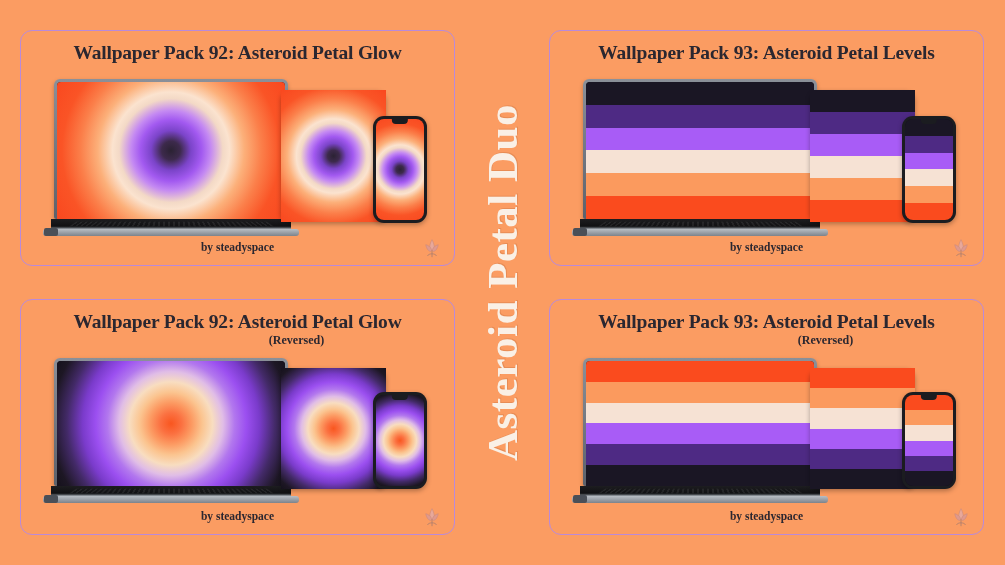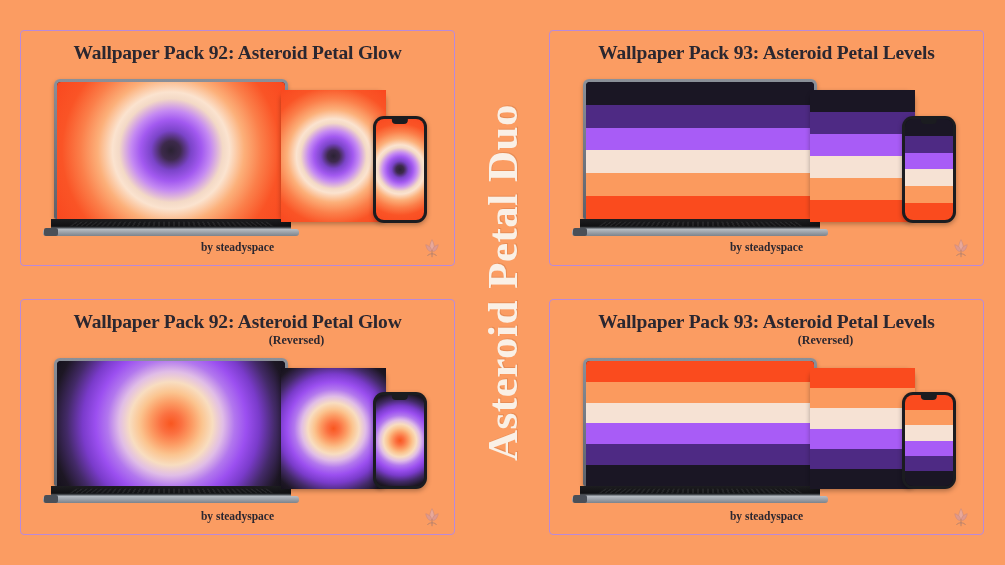--- a/index.html
+++ b/index.html
@@ -24,21 +24,21 @@
     font-size:43px;
     letter-spacing:0.5px;
     color:#faf0e6;
     text-shadow:1px 1px 0 rgba(150,70,30,.18);
   }
 
   
   .card{
     position:absolute;
     border:1.6px solid #b98ada;
-    border-radius:4px;
+    border-radius:12px;
     box-sizing:border-box;
     padding-left:6px;
   }
   #card-tl{left:20px;  top:30px;  width:435px; height:236px;}
   #card-tr{left:549px; top:30px;  width:435px; height:236px;}
   #card-bl{left:20px;  top:299px; width:435px; height:236px;}
   #card-br{left:549px; top:299px; width:435px; height:236px;}
 
   .card-title{
     position:absolute;left:0;right:0;top:11px;

